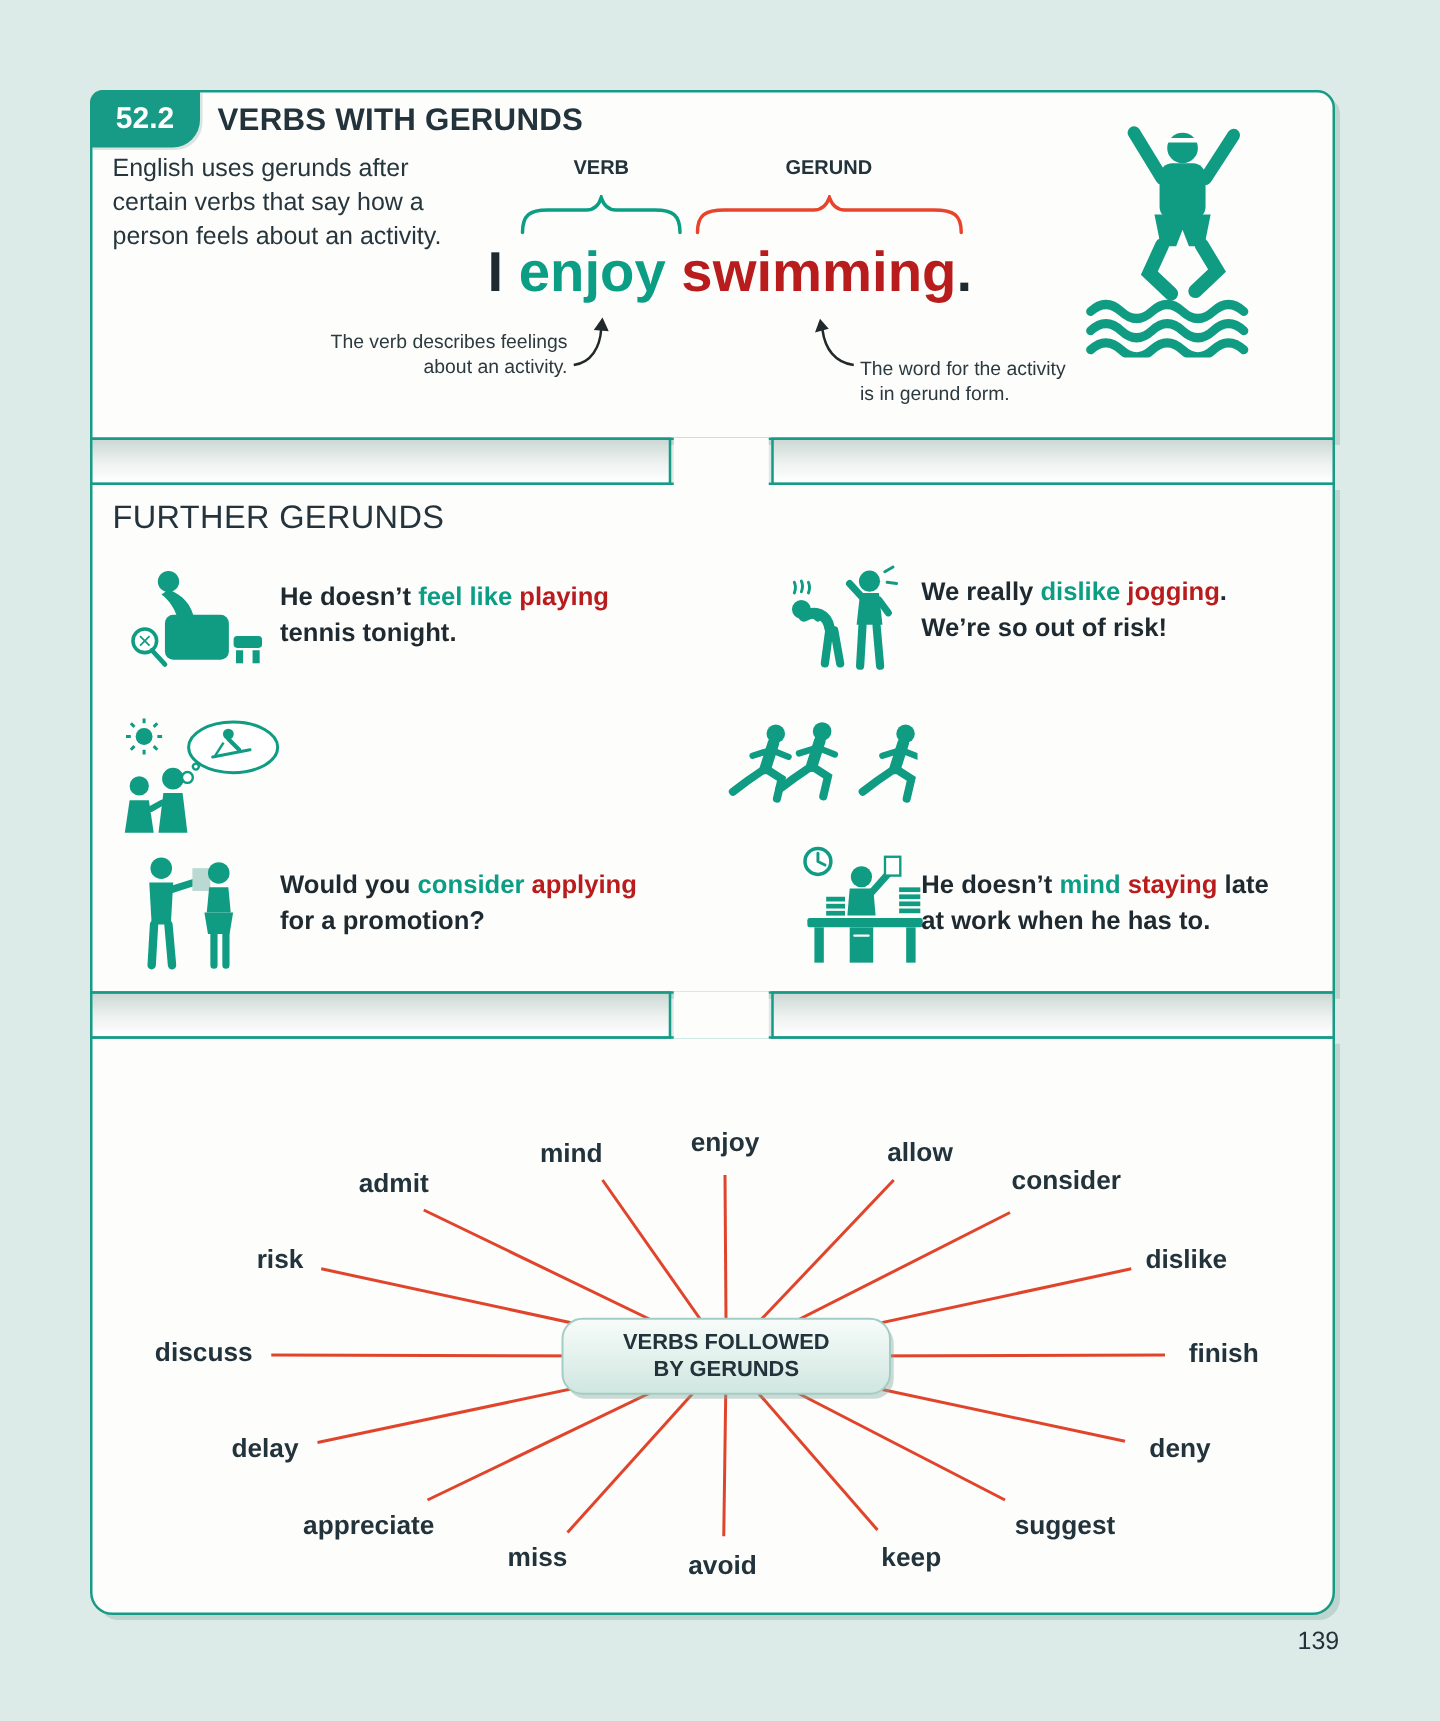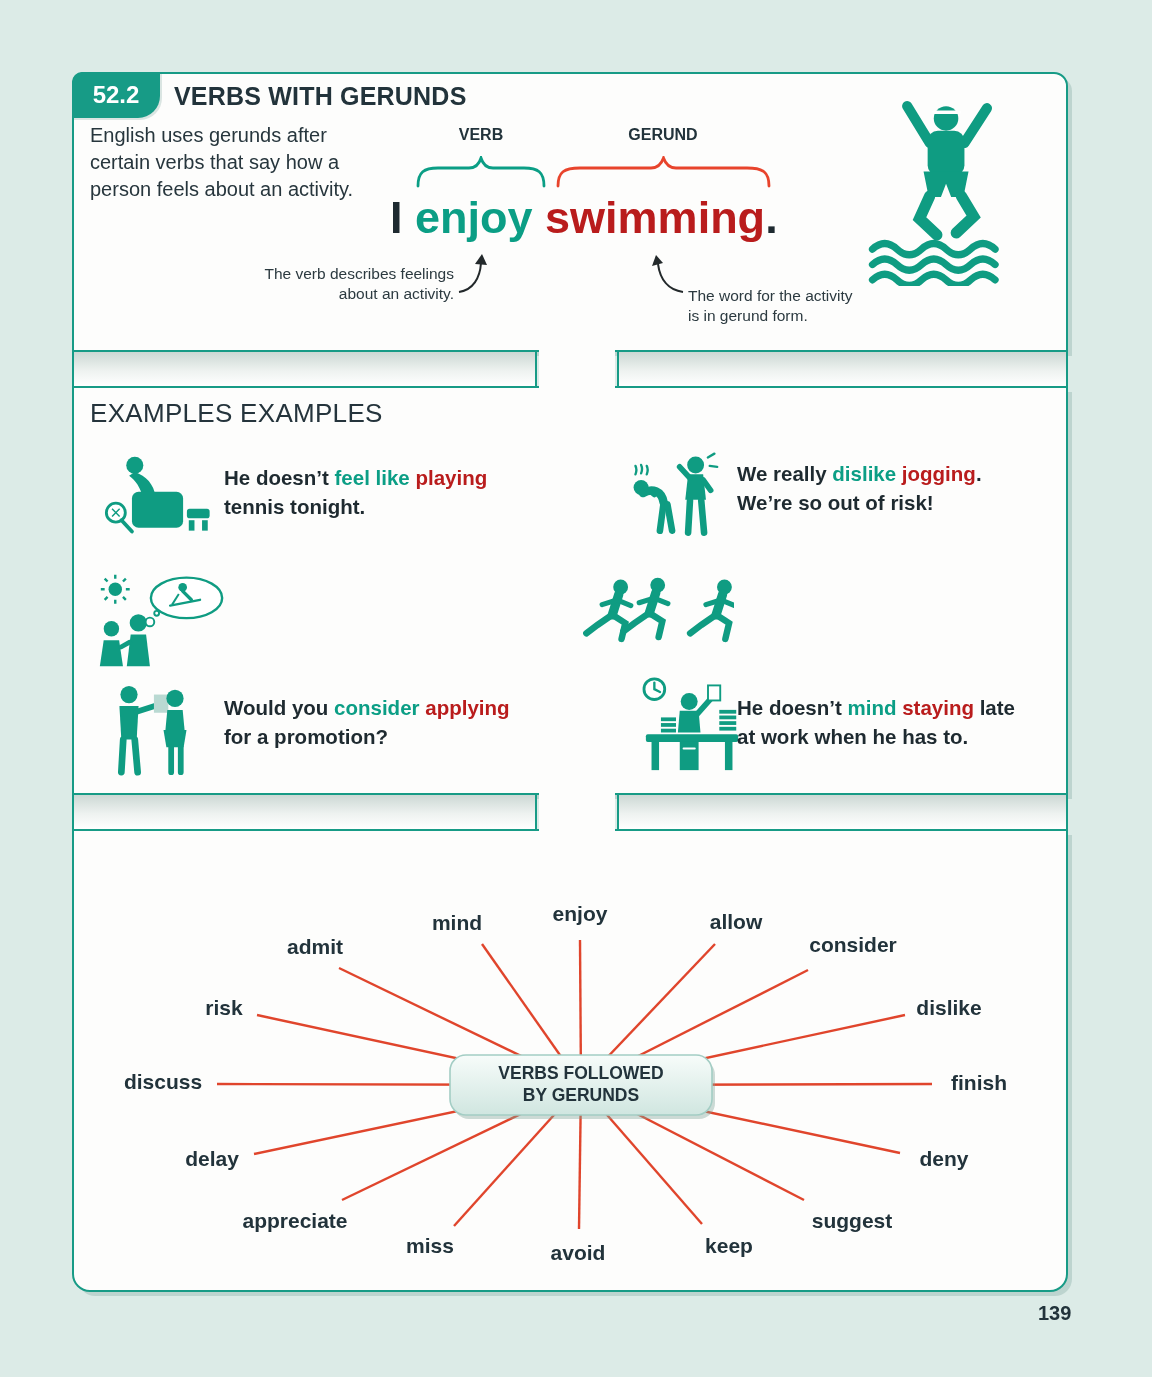--- a/index.html
+++ b/index.html
@@ -31,21 +31,21 @@
   .arrow-svg{position:absolute;}
   .swimmer{position:absolute;left:788px;top:26px;}
   .sec-title{position:absolute;left:16px;top:10px;font-size:26px;font-weight:400;color:#25343c;letter-spacing:.3px;}
   .ex-icon{position:absolute;color:#0f9c82;}
   .ex-text{position:absolute;font-size:20.5px;font-weight:bold;line-height:1.4;color:#1e2a30;}
   #verb-web{position:absolute;left:0;top:0;width:996px;height:463px;}
   .verb-label{font-family:"Liberation Sans",sans-serif;font-size:21px;font-weight:bold;fill:#22333b;
               text-anchor:middle;dominant-baseline:middle;}
   .cbox-text{font-family:"Liberation Sans",sans-serif;font-size:17.5px;font-weight:bold;fill:#22333b;
              text-anchor:middle;}
-  .page-num{position:absolute;left:1038px;top:1302px;font-size:20px;font-weight:bold;color:#22333b;}
+  .page-num{position:absolute;left:1038px;top:1302px;font-size:20px;font-weight:normal;color:#22333b;}
 </style>
 </head>
 <body>
 
 <div class="page">
 
   <div class="panel" id="panel-lesson">
     <div class="badge">52.2</div>
     <div class="lesson-title">VERBS WITH GERUNDS</div>
     <div class="intro">English uses gerunds after certain verbs that say how a person feels about an activity.</div>
@@ -87,21 +87,21 @@
         <path d="M66,94 L56,116 L73,132" stroke-width="11"></path>
         <path d="M97,94 L109,114 L92,130" stroke-width="11"></path>
         <path d="M10,146 q12,-11 24,0 t24,0 t24,0 t24,0 t24,0" stroke-width="7"></path>
         <path d="M10,161 q12,-11 24,0 t24,0 t24,0 t24,0 t24,0" stroke-width="7"></path>
         <path d="M10,176 q12,-11 24,0 t24,0 t24,0 t24,0 t24,0" stroke-width="7"></path>
       </g>
     </svg>
   </div>
 
   <div class="panel" id="panel-examples">
-    <div class="sec-title">EXAMPLES EXAMPLES</div>
+    <div class="sec-title">FURTHER GERUNDS</div>
 
     <svg class="ex-icon" style="left:28px;top:64px;" width="112" height="90" viewBox="0 0 115 95">
       <g fill="#0f9c82">
         <circle cx="33" cy="14" r="9"></circle>
         <path d="M33,21 C45,25 53,34 55,47 L42,51 C40,38 33,29 27,25 Z"></path>
         <rect x="30" y="42" width="54" height="38" rx="7"></rect>
         <circle cx="13" cy="64" r="10" fill="#fff" stroke="#0f9c82" stroke-width="3"></circle>
         <path d="M9,60 l8,8 M9,68 l8,-8" stroke="#0f9c82" stroke-width="1.5"></path>
         <path d="M19,72 L30,84" stroke="#0f9c82" stroke-width="4" fill="none" stroke-linecap="round"></path>
         <rect x="88" y="60" width="24" height="10" rx="3"></rect>

